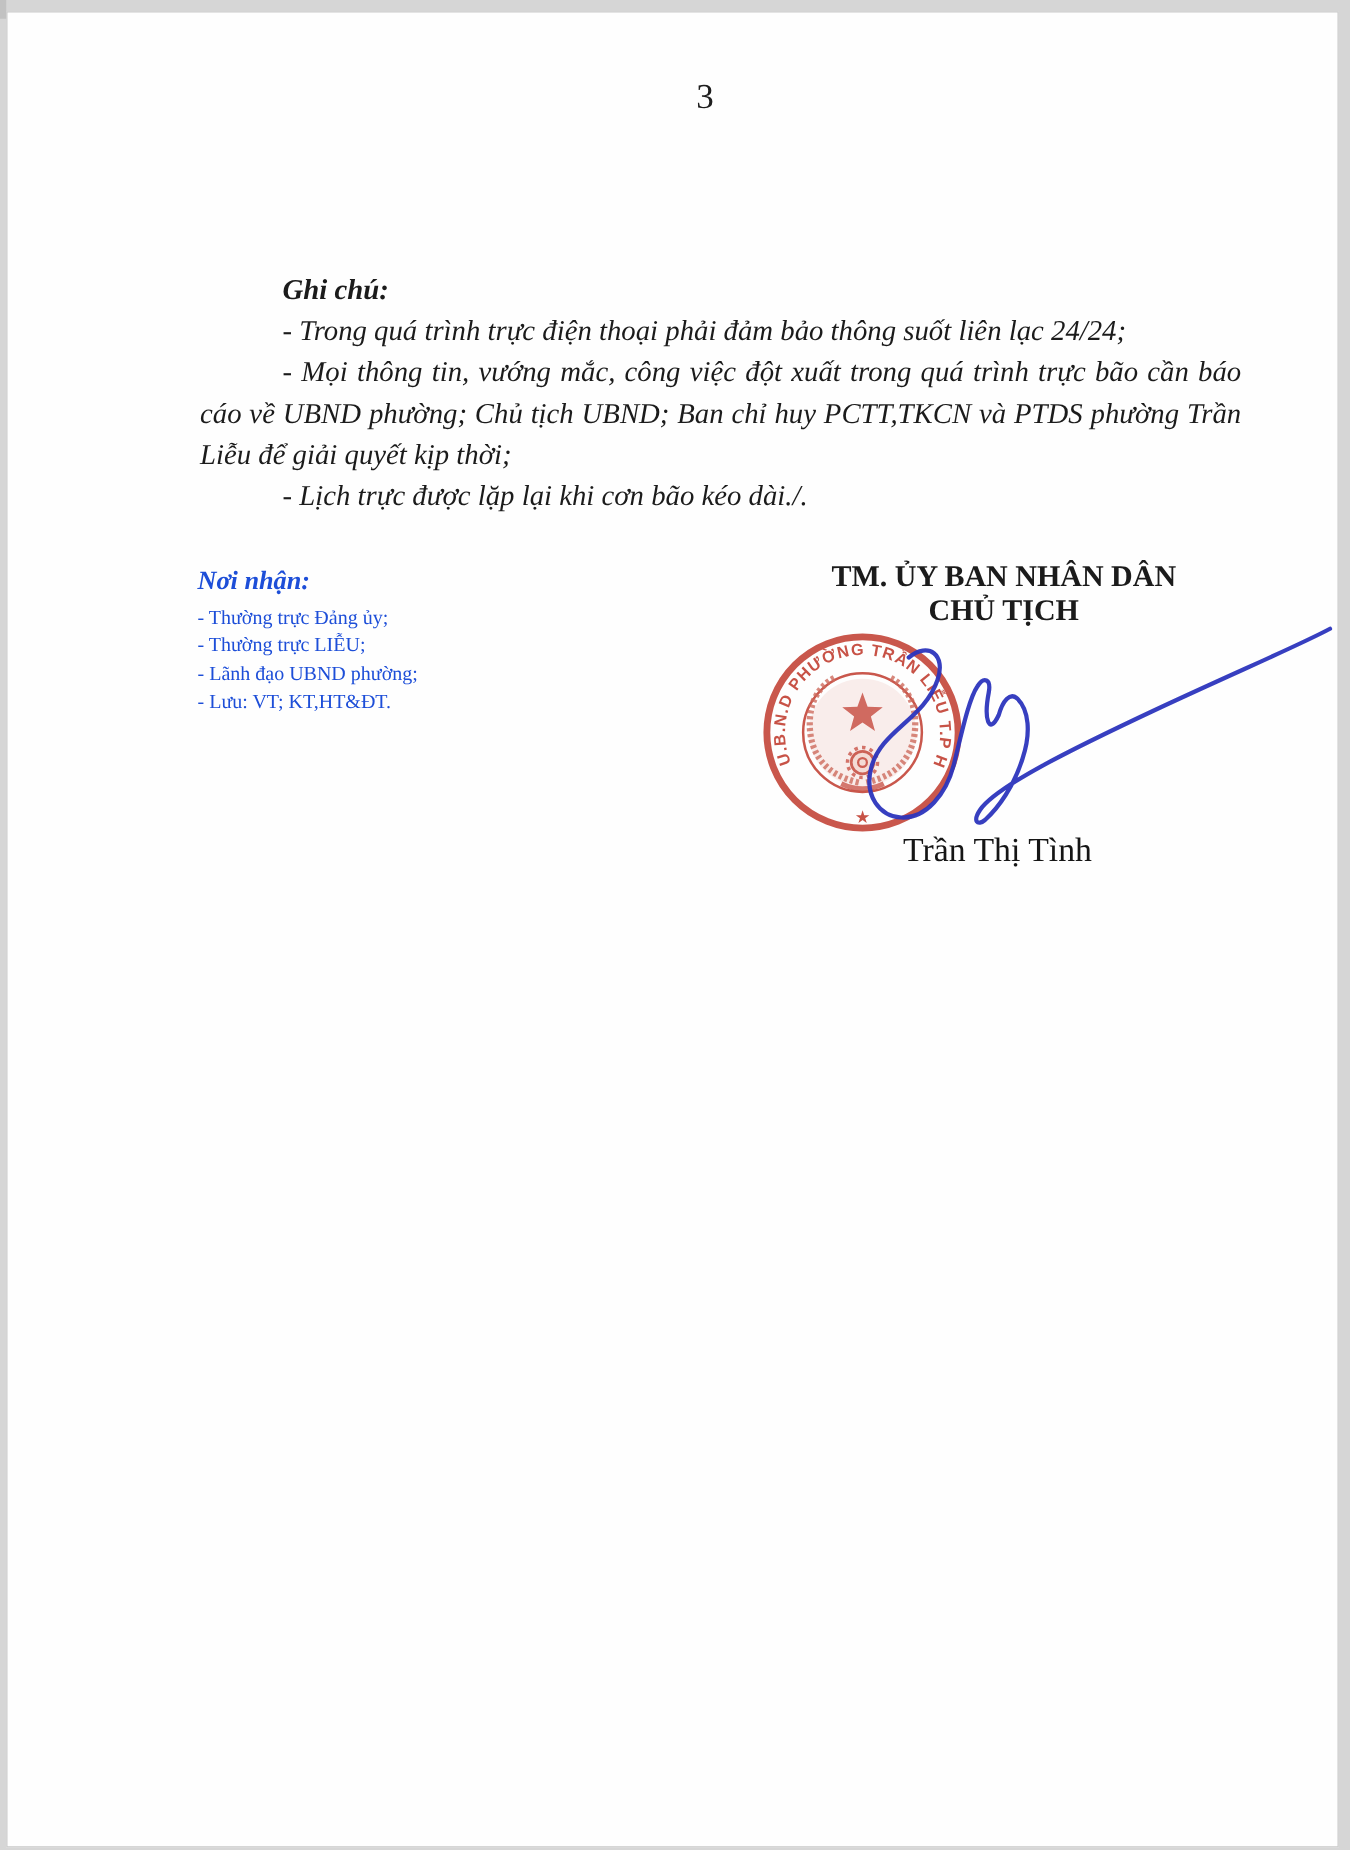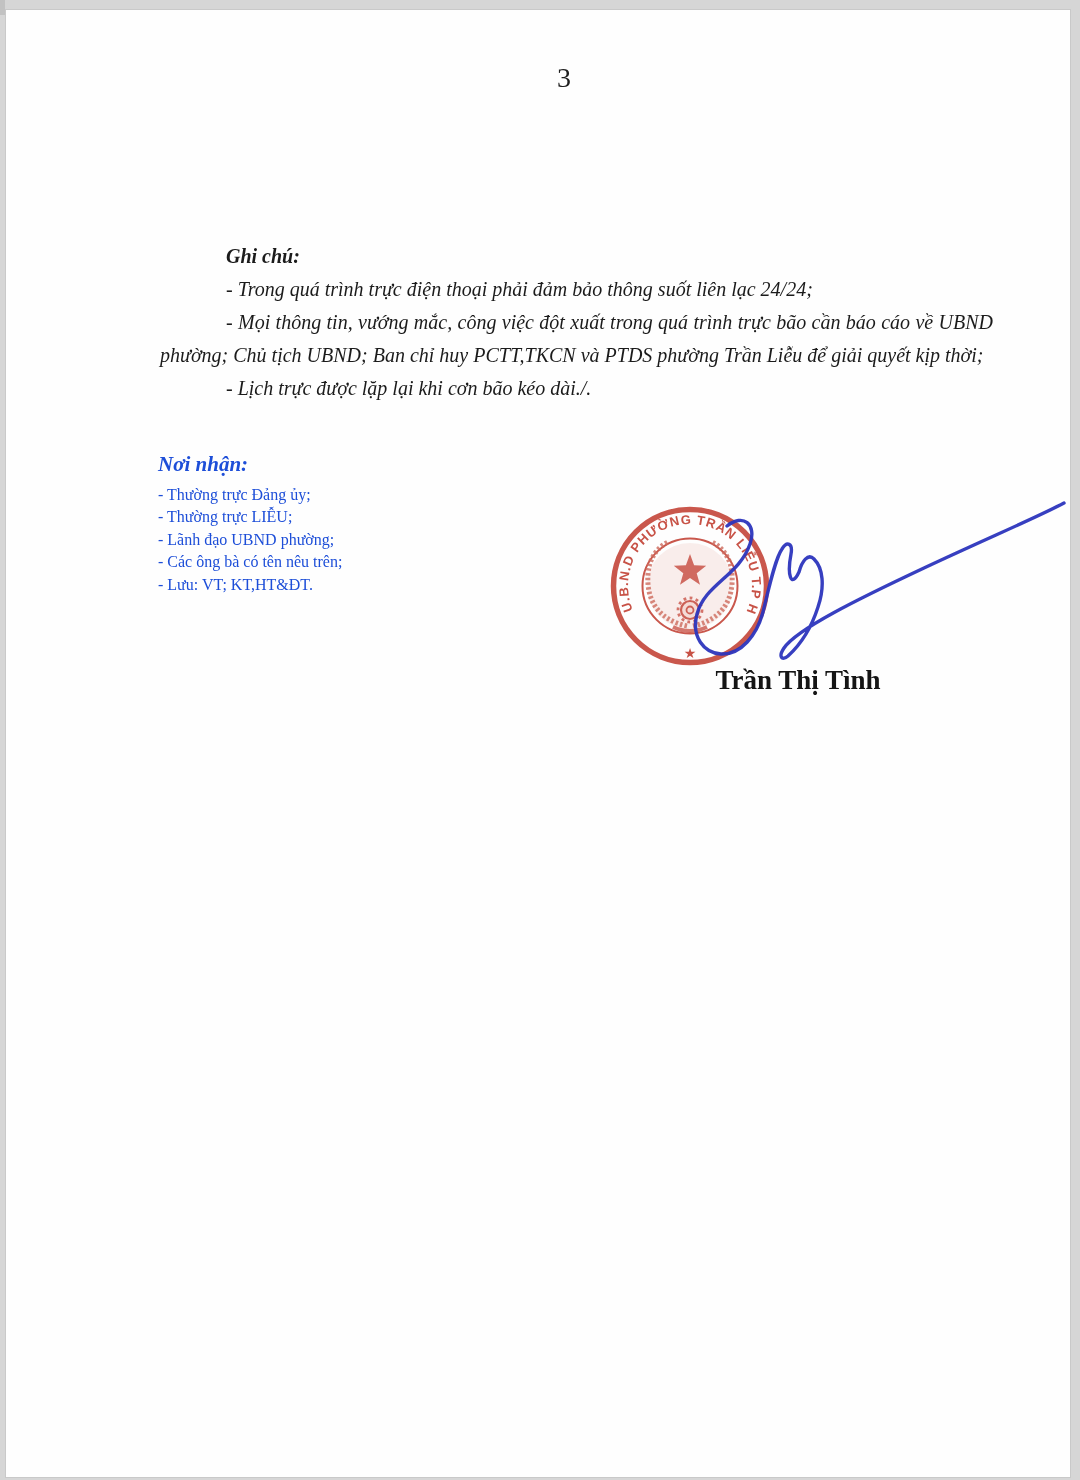--- a/index.html
+++ b/index.html
@@ -13,22 +13,22 @@
     background:#fefefe; border:1px solid #c9c9c9; box-sizing:border-box;
   }
   .corner-artifact {
     position:absolute; left:0; top:0; width:5px; height:15px; background:#c2c2c2;
   }
   .page-number {
     position:absolute; left:540px; top:62px; width:48px; text-align:center;
     font-size:28px; color:#1e1e1e;
   }
   .notes {
-    position:absolute; left:160px; top:240px; width:833px;
-    font-style:italic; font-size:20px; line-height:33px;
+    position:absolute; left:160px; top:215px; width:833px;
+    font-style:italic; font-size:23px; line-height:33px;
     color:#1b1b1b; text-align:justify;
   }
   .notes p { margin:0; text-indent:66px; }
   .notes .heading { font-weight:bold; text-align:left; }
   .recipients {
     position:absolute; left:158px; top:452px; width:420px; color:#1d4ed8;
   }
   .recipients .heading {
     font-weight:bold; font-style:italic; font-size:21px; margin:0 0 7px 0;
   }
@@ -36,21 +36,21 @@
   .authority {
     position:absolute; left:613px; top:449px; width:380px; text-align:center;
     font-weight:bold; color:#1b1b1b;
   }
   .authority .line1, .authority .line2 { font-size:24px; line-height:26px; }
   .authority .line2 { margin-top:1px; }
   .stamp-svg { position:absolute; left:590px; top:486px; width:200px; height:200px; }
   .signature-svg { position:absolute; left:560px; top:430px; width:520px; height:250px; }
   .signer-name {
     position:absolute; left:633px; top:665px; width:330px; text-align:center;
-    font-weight:bold; font-size:27px; color:#151515;
+    font-weight:normal; font-size:27px; color:#151515;
   }
   .stamp-ring-text {
     font-family:"Liberation Sans", sans-serif; font-weight:bold;
     font-size:13px; letter-spacing:0.9px;
   }
   .stamp-star-glyph { font-family:"DejaVu Sans", sans-serif; font-size:14px; }
 </style>
 </head>
 <body>
 
@@ -65,24 +65,27 @@
     <p>- Trong quá trình trực điện thoại phải đảm bảo thông suốt liên lạc 24/24;</p>
     <p>- Mọi thông tin, vướng mắc, công việc đột xuất trong quá trình trực bão cần báo cáo về UBND phường; Chủ tịch UBND; Ban chỉ huy PCTT,TKCN và PTDS phường Trần Liễu để giải quyết kịp thời;</p>
     <p>- Lịch trực được lặp lại khi cơn bão kéo dài./.</p>
   </div>
 
   <div class="recipients">
     <p class="heading">Nơi nhận:</p>
     <div class="item">- Thường trực Đảng ủy;</div>
     <div class="item">- Thường trực LIỄU;</div>
     <div class="item">- Lãnh đạo UBND phường;</div>
-    <div class="item">- Các ông bà có tên nêu trên;</div>
     <div class="item">- Lưu: VT; KT,HT&amp;ĐT.</div>
   </div>
 
+  <div class="authority">
+    <div class="line1">TM. ỦY BAN NHÂN DÂN</div>
+    <div class="line2">CHỦ TỊCH</div>
+  </div>
 
   <svg class="stamp-svg" viewBox="0 0 200 200" xmlns="http://www.w3.org/2000/svg">
     <g stroke="#c5493d" fill="none" opacity="0.92">
       <circle cx="100" cy="100" r="76.5" stroke-width="5.5"></circle>
       <circle cx="100" cy="100" r="47.5" stroke-width="2"></circle>
     </g>
     <circle cx="100" cy="100" r="43" fill="#dc8d80" opacity="0.15"></circle>
     <defs>
       <path id="ringPath" d="M 43.8 126.2 A 62 62 0 1 1 156.2 126.2"></path>
     </defs>

